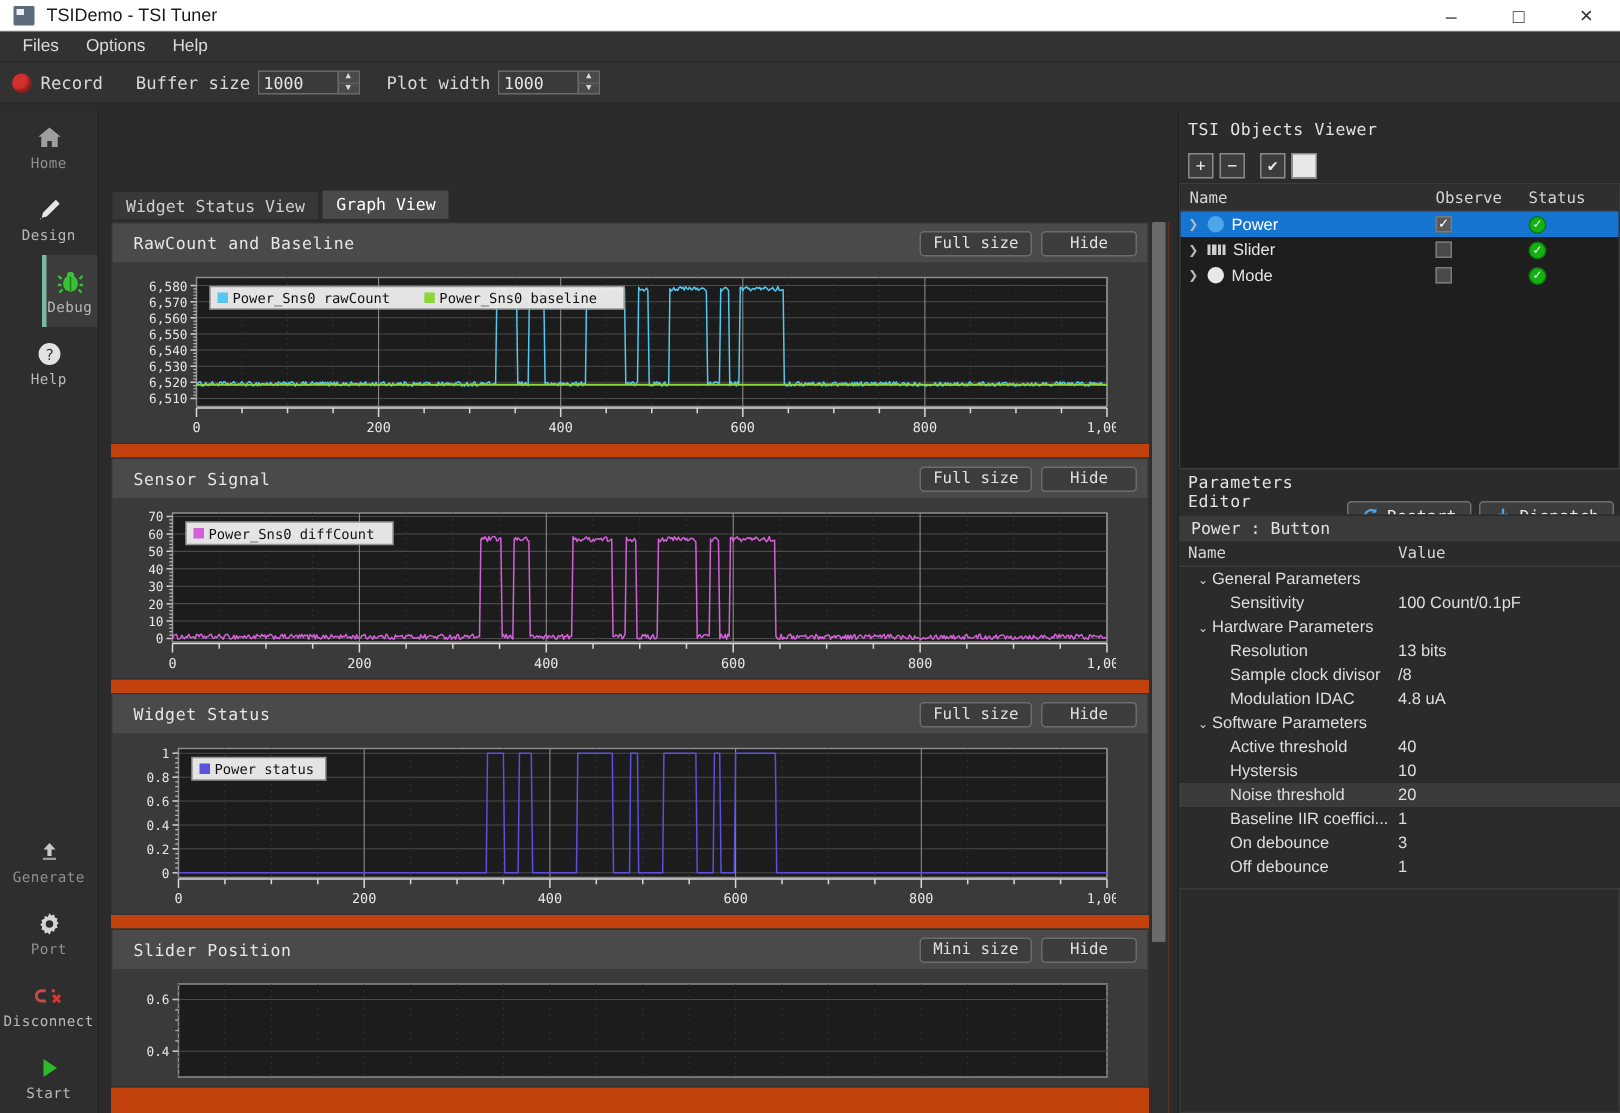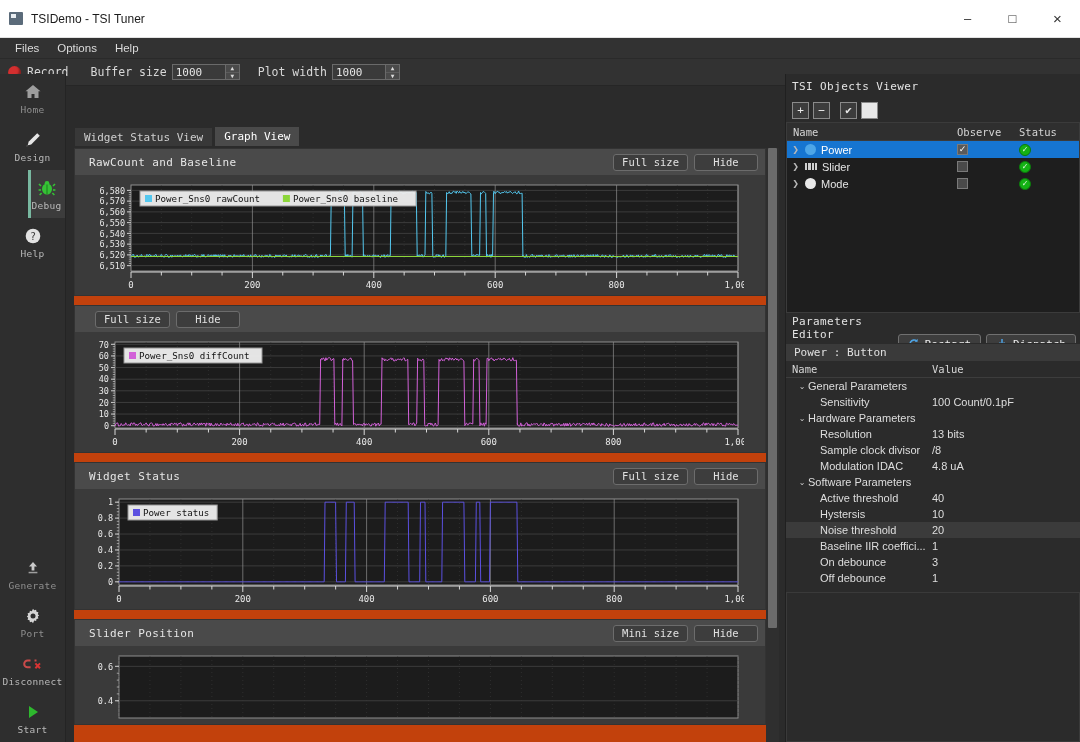--- a/index.html
+++ b/index.html
@@ -5,21 +5,21 @@
   * { box-sizing: border-box; margin:0; padding:0; }
   html,body { width:1080px; height:742px; overflow:hidden; }
   body {
     font-family: "DejaVu Sans Mono", "Liberation Mono", monospace;
     background:#2b2b2b; color:#d8d8d8; font-size:11px;
   }
   .app { position:relative; width:1080px; height:742px; }
 
   
   .titlebar {
-    height:38px; background:#ffffff; display:flex; align-items:center;
+    height:21px; background:#ffffff; display:flex; align-items:center;
     border-bottom:1px solid #e2e2e2;
   }
   .tb-icon {
     width:14px; height:13px; margin-left:9px; margin-right:8px;
     background:#5b6b7a; position:relative; border-radius:1px;
   }
   .tb-icon:after{content:"";position:absolute;left:2px;top:2px;width:5px;height:4px;background:#e9eef2;}
   .tb-title { color:#1b1b1b; font-size:12px; font-family:"Liberation Sans",sans-serif; }
   .tb-spacer{flex:1;}
   .wbtn{width:45px;height:26px;display:flex;align-items:center;justify-content:center;color:#333;font-size:13px;font-family:"Liberation Sans",sans-serif;}
@@ -390,20 +390,21 @@
                     <text x="76" y="21" font-size="9.2" fill="#121212">Power_Sns0 rawCount</text>
                     <rect x="203.89999999999998" y="14" width="7" height="7" fill="#8cd63a"></rect>
                     <text x="213.89999999999998" y="21" font-size="9.2" fill="#121212">Power_Sns0 baseline</text>
                   </g>
                 </svg>
             </div>
           </div>
 
           <div class="panel">
             <div class="panel-head">
+              <div class="panel-title">Sensor Signal</div>
               <div class="pbtn">Full size</div>
               <div class="pbtn">Hide</div>
             </div>
             <div class="plot-wrap">
               <svg id="plot1" width="665" height="112" viewBox="0 0 665 112">
                   <rect x="36" y="4" width="623" height="86" fill="#1c1c1c" stroke="#8d8d8d" stroke-width="1"></rect>
                   <line x1="36" y1="87.67567567567568" x2="659" y2="87.67567567567568" stroke="#4a4a4a" stroke-width="0.7"></line>
                   <line x1="36" y1="76.05405405405405" x2="659" y2="76.05405405405405" stroke="#4a4a4a" stroke-width="0.7"></line>
                   <line x1="36" y1="64.43243243243244" x2="659" y2="64.43243243243244" stroke="#4a4a4a" stroke-width="0.7"></line>
                   <line x1="36" y1="52.81081081081081" x2="659" y2="52.81081081081081" stroke="#4a4a4a" stroke-width="0.7"></line>

